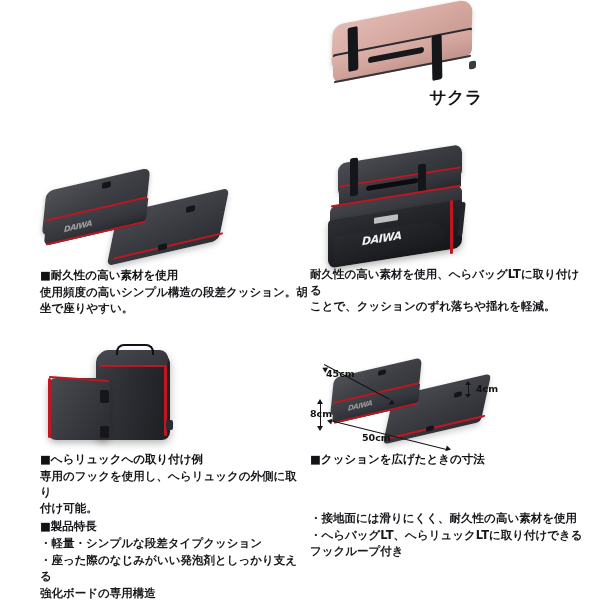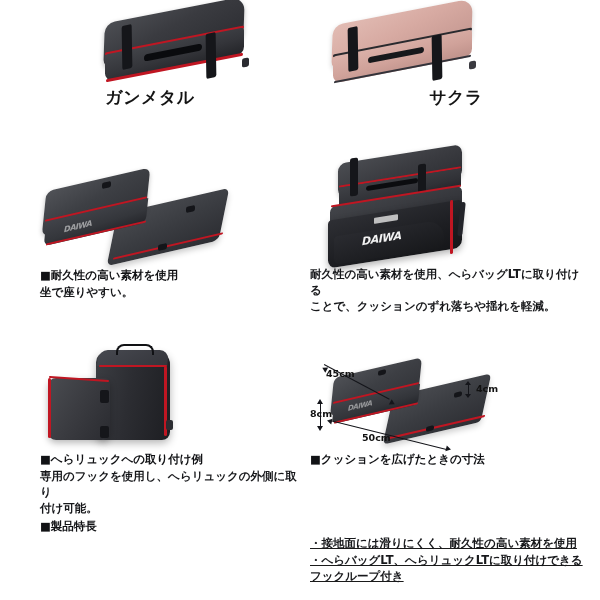--- a/index.html
+++ b/index.html
@@ -120,53 +120,20 @@
     border-style: solid;
   }
 </style>
 </head>
 <body>
 
 <div class="page">
 
   <div class="hero-row">
 
-    <div class="hero-cell left">
-      <div class="case-wrap" style="left:96px; top:6px; width:164px; height:80px;">
-
-        <div class="lid" style="left:8px; top:4px; width:140px; height:46px;
-                    background:linear-gradient(160deg,#4c4e53 0%,#3a3b40 42%,#2b2c31 100%);
-                    transform:skewY(-11deg) skewX(-2deg);
-                    box-shadow:0 2px 5px rgba(0,0,0,.28);"></div>
-
-        <div class="piping" style="left:9px; top:33px; width:139px; height:3px;
-                    transform:skewY(-11deg);"></div>
-
-        <div class="front" style="left:9px; top:35px; width:139px; height:27px;
-                    background:linear-gradient(175deg,#43454a 0%,#34353a 55%,#222327 100%);
-                    transform:skewY(-11deg);"></div>
-
-        <div class="piping" style="left:10px; top:60px; width:137px; height:2.5px;
-                    transform:skewY(-11deg);"></div>
-
-        <div class="handle" style="left:48px; top:43px; width:58px; height:7px;
-                    transform:skewY(-11deg); border-radius:4px;
-                    background:#0a0b0e;"></div>
-
-        <div class="strap" style="left:26px; top:19px; width:10px; height:44px;
-                    transform:skewY(-11deg) rotate(-1deg);"></div>
-        <div class="strap" style="left:110px; top:27px; width:10px; height:45px;
-                    transform:skewY(-11deg) rotate(-1deg);"></div>
-
-        <div class="abs" style="left:146px; top:52px; width:7px; height:9px;
-                    background:#2a2b30; border-radius:2px;
-                    transform:skewY(-11deg);"></div>
-      </div>
-      <div class="color-name">ガンメタル</div>
-    </div>
 
     <div class="hero-cell right">
       <div class="case-wrap" style="left:18px; top:8px; width:164px; height:80px;">
         <div class="lid" style="left:8px; top:4px; width:140px; height:46px;
                     background:linear-gradient(160deg,#e2bcb4 0%,#d7aaa2 45%,#c2958e 100%);
                     transform:skewY(-11deg) skewX(-2deg);
                     box-shadow:0 2px 5px rgba(0,0,0,.18);"></div>
         <div class="abs" style="left:9px; top:33px; width:139px; height:2.5px;
                     background:#2a2a2e; border-radius:2px;
                     transform:skewY(-11deg);"></div>
@@ -256,20 +223,21 @@
     <div class="abs" style="left:141px; top:50px; width:5px; height:34px;
                 background:#23242a; border-radius:3px;
                 transform:rotate(6deg);"></div>
     <div class="abs" style="left:56px; top:64px; width:24px; height:6px;
                 background:#d9d9d9; border-radius:1px; opacity:.85;
                 transform:skewY(-9deg);"></div>
   </div>
 
   <div class="txt-block" style="left:40px; top:268px; width:268px;">
     <p class="sec-head">■耐久性の高い素材を使用</p>
+    <p class="sec-body">使用頻度の高いシンプル構造の段差クッション。胡</p>
     <p class="sec-body">坐で座りやすい。</p>
   </div>
 
   <div class="txt-block" style="left:310px; top:266px; width:280px;">
     <p class="sec-body">耐久性の高い素材を使用、へらバッグLTに取り付ける</p>
     <p class="sec-body">ことで、クッションのずれ落ちや揺れを軽減。</p>
   </div>
 
   <div class="photo-block" style="left:42px; top:342px; width:160px; height:104px;">
 
@@ -369,23 +337,29 @@
     <p class="sec-body">専用のフックを使用し、へらリュックの外側に取り</p>
     <p class="sec-body">付け可能。</p>
   </div>
 
   <div class="txt-block" style="left:310px; top:452px; width:280px;">
     <p class="sec-head">■クッションを広げたときの寸法</p>
   </div>
 
   <div class="txt-block" style="left:40px; top:519px; width:268px;">
     <p class="sec-head">■製品特長</p>
-  </div>
-
-  <div class="txt-block" style="left:310px; top:535px; width:284px;text-decoration:underline;">
+    <ul class="feat-list">
+      <li>・軽量・シンプルな段差タイプクッション</li>
+      <li>・座った際のなじみがいい発泡剤としっかり支える</li>
+      <li>強化ボードの専用構造</li>
+
+    </ul>
+  </div>
+
+  <div class="txt-block" style="left:310px; top:510px; width:284px;">
     <ul class="feat-list">
       <li>・接地面には滑りにくく、耐久性の高い素材を使用</li>
       <li>・へらバッグLT、へらリュックLTに取り付けできる</li>
       <li>フックループ付き</li>
     </ul>
   </div>
 
 </div>
 
 </body></html>

